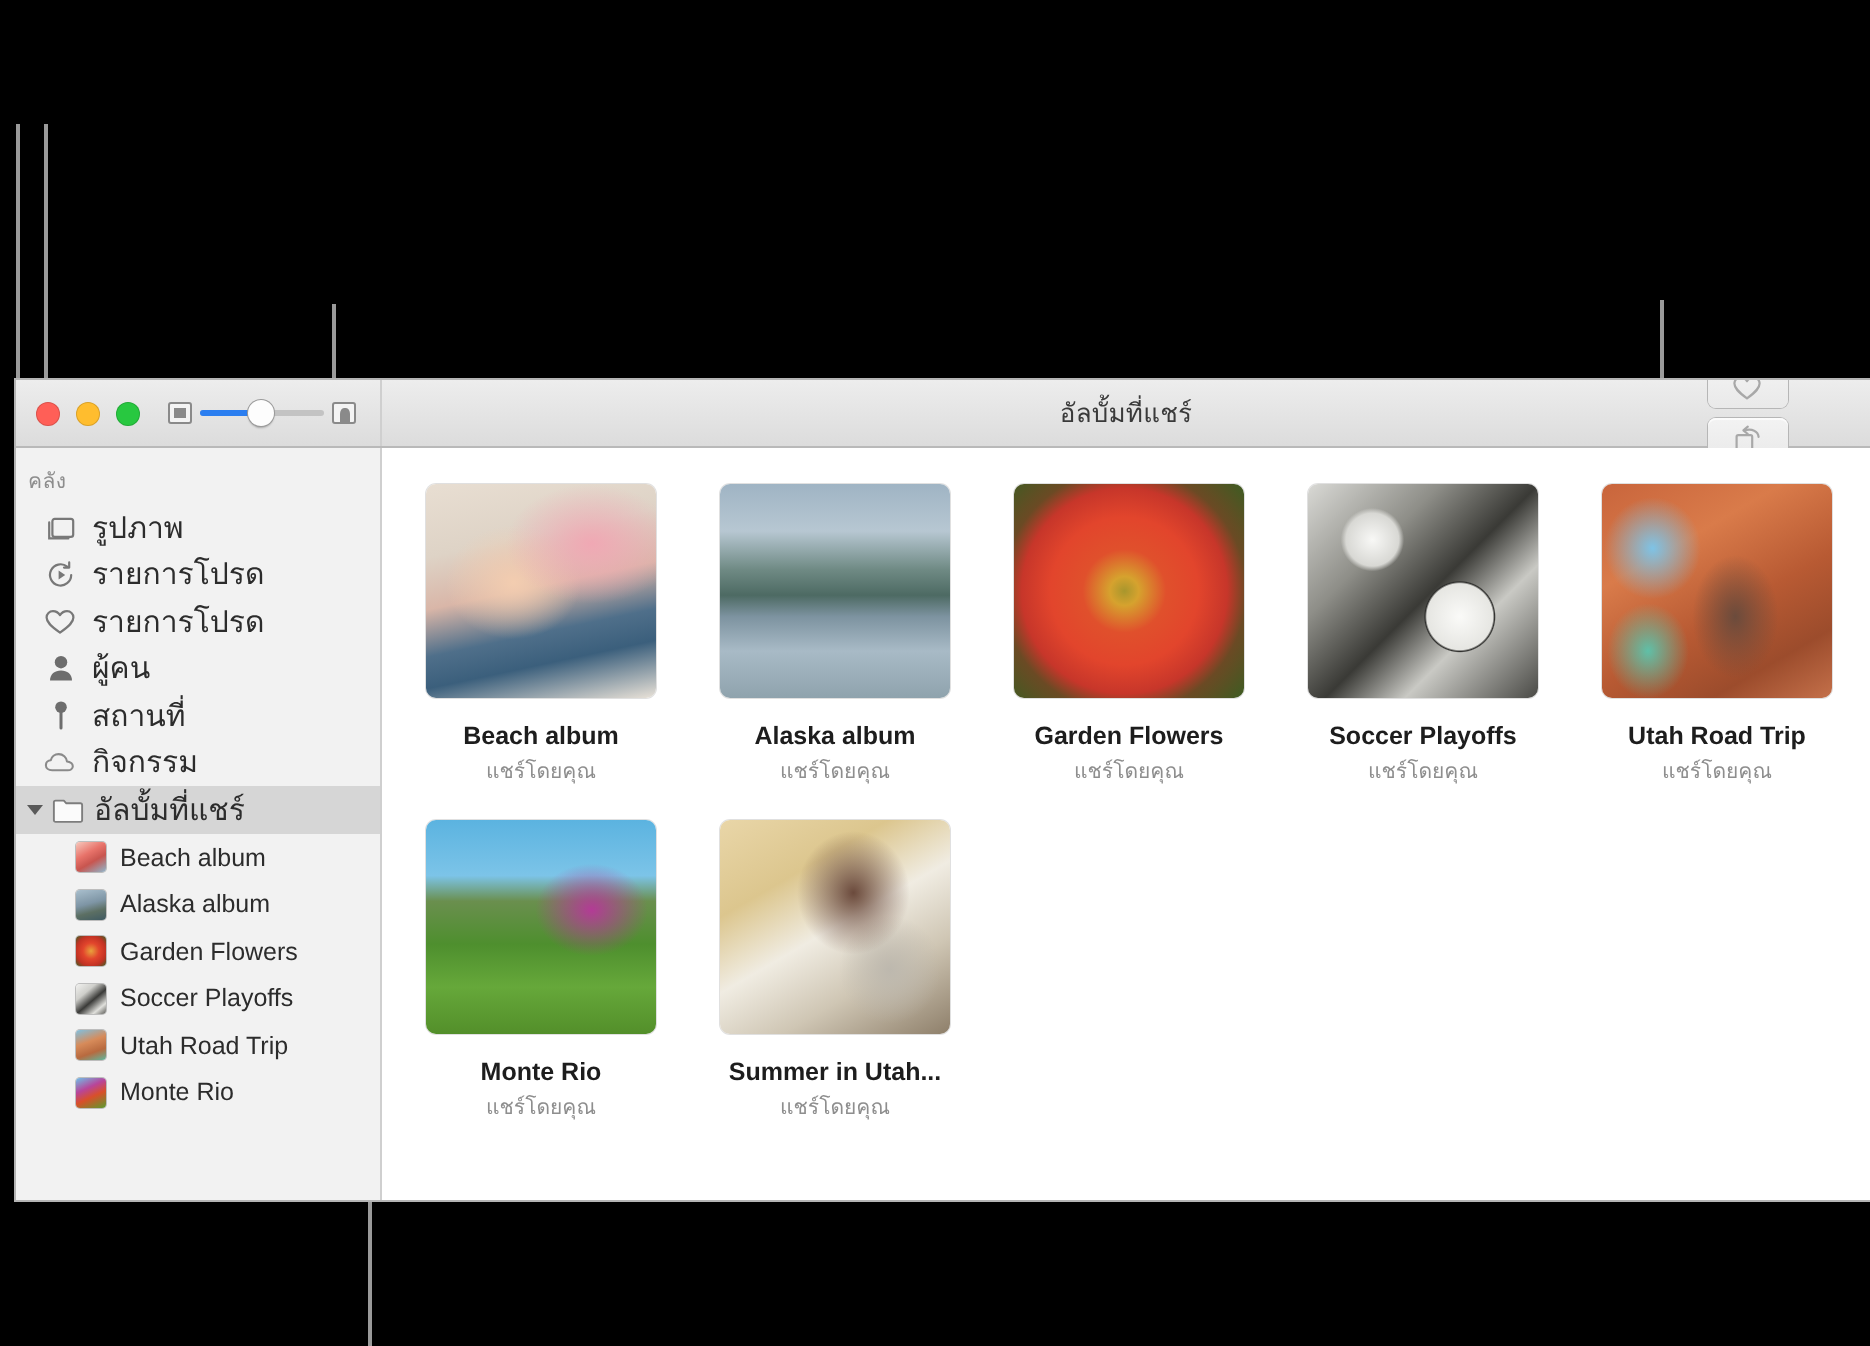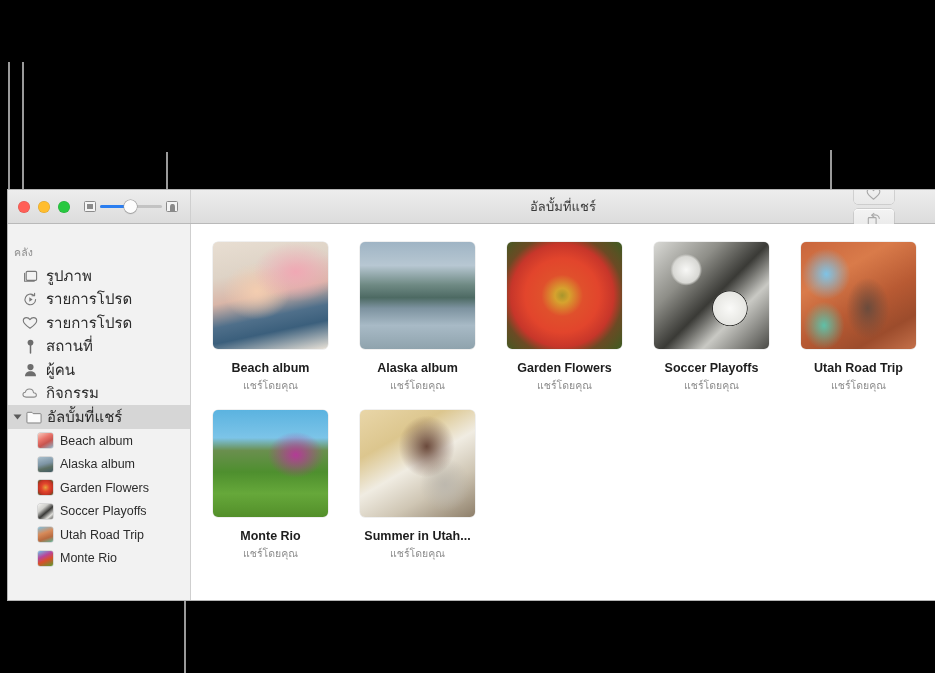--- a/index.html
+++ b/index.html
@@ -90,21 +90,21 @@
   }
   .search-ph { font-size: 11px; color: #8b8b8b; }
 
   
   .wbody { position: absolute; left: 0; top: 34px; right: 0; bottom: 0; display: flex; }
 
   
   .sidebar {
     width: 183px; flex: 0 0 183px; height: 100%;
     background: #f2f2f2; border-right: 1px solid #cfcfcf;
-    padding-top: 18px; overflow: hidden; position: relative;
+    padding-top: 6px; overflow: hidden; position: relative;
   }
   .sb-group-title {
     font-size: 10.5px; color: #8d8d8d; padding: 2px 0 3px 6px; letter-spacing: .2px;
   }
   .sb-row {
     display: flex; align-items: center; height: 23.5px; padding-left: 14px; gap: 8px;
   }
   .sb-row .lbl { font-size: 15px; color: #2c2c2c; white-space: nowrap; }
   .sb-ico { width: 16px; flex: 0 0 16px; display: flex; align-items: center; justify-content: center; }
   .sb-ico svg { display: block; }
@@ -273,36 +273,36 @@
               <path d="M8 12.3 C3.2 8.9 1.3 7 1.3 4.7 C1.3 2.9 2.7 1.6 4.5 1.6
                        C5.9 1.6 7.2 2.4 8 3.6 C8.8 2.4 10.1 1.6 11.5 1.6
                        C13.3 1.6 14.7 2.9 14.7 4.7 C14.7 7 12.8 8.9 8 12.3 Z" fill="none" stroke="#787878" stroke-width="1.1" stroke-linejoin="round"></path>
             </svg>
           </span>
           <span class="lbl">รายการโปรด</span>
         </div>
 
         <div class="sb-row">
           <span class="sb-ico">
+            <svg width="13" height="14" viewBox="0 0 13 14">
+              <circle cx="6.5" cy="4.1" r="3.1" fill="#6d6d6d"></circle>
+              <path d="M1 13.2 C1 9.9 3.4 8.2 6.5 8.2 C9.6 8.2 12 9.9 12 13.2 Z" fill="#6d6d6d"></path>
+            </svg>
+          </span>
+          <span class="lbl">ผู้คน</span>
+        </div>
+
+        <div class="sb-row">
+          <span class="sb-ico">
             <svg width="11" height="15" viewBox="0 0 11 15">
               <circle cx="5.5" cy="3.6" r="2.9" fill="#6d6d6d"></circle>
               <path d="M5.5 6.3 L5.5 14" stroke="#6d6d6d" stroke-width="1.5" stroke-linecap="round"></path>
             </svg>
           </span>
           <span class="lbl">สถานที่</span>
-        </div>
-
-        <div class="sb-row">
-          <span class="sb-ico">
-            <svg width="13" height="14" viewBox="0 0 13 14">
-              <circle cx="6.5" cy="4.1" r="3.1" fill="#6d6d6d"></circle>
-              <path d="M1 13.2 C1 9.9 3.4 8.2 6.5 8.2 C9.6 8.2 12 9.9 12 13.2 Z" fill="#6d6d6d"></path>
-            </svg>
-          </span>
-          <span class="lbl">ผู้คน</span>
         </div>
 
 
 
         <div class="sb-row">
           <span class="sb-ico">
             <svg width="17" height="12" viewBox="0 0 17 12">
               <path d="M4.3 10.4 C2.3 10.4 1 9.2 1 7.7 C1 6.3 2.1 5.2 3.6 5.1
                        C4 3.2 5.7 1.8 7.8 1.8 C10.1 1.8 12 3.5 12.2 5.7
                        C14 5.8 15.3 7 15.3 8.2 C15.3 9.5 14.1 10.4 12.6 10.4 Z" fill="none" stroke="#8a8a8a" stroke-width="1.1" stroke-linejoin="round"></path>

